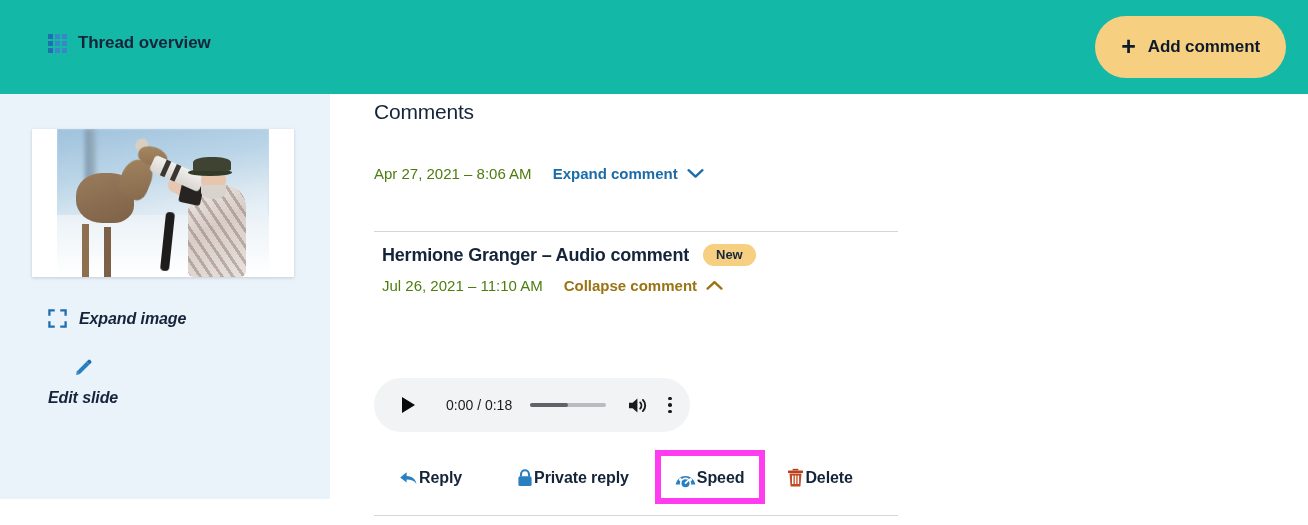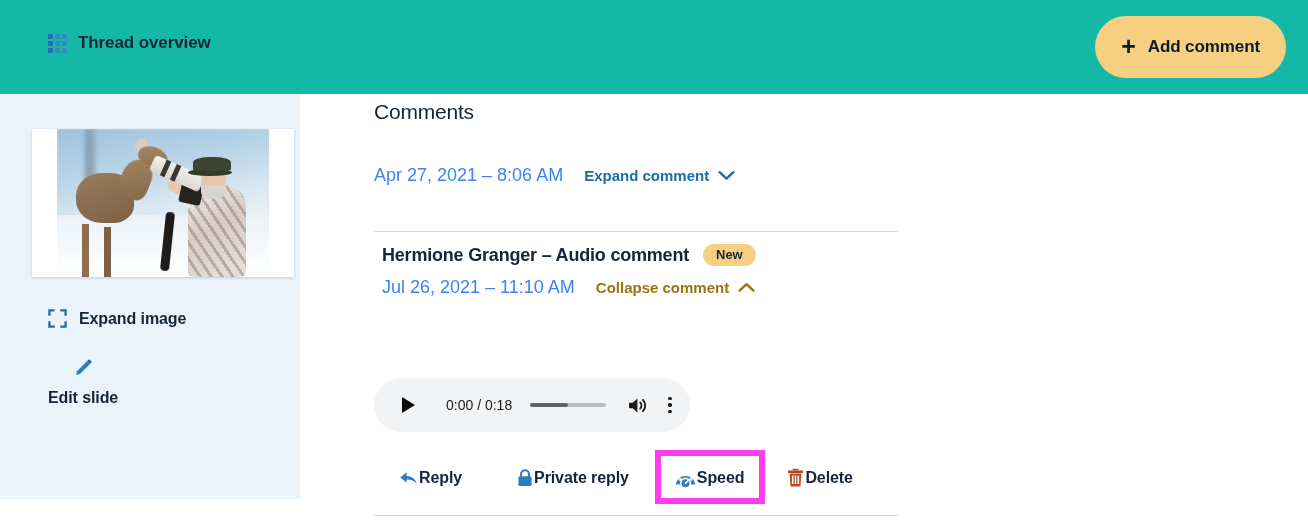--- a/index.html
+++ b/index.html
@@ -45,22 +45,23 @@
   .add-comment-btn .plus{
     font-size:25px;font-weight:bold;line-height:1;color:#0d1a2b;
     margin-top:-2px;
   }
   .add-comment-btn .label{
     font-size:17px;font-weight:bold;color:#0d1a2b;letter-spacing:-0.1px;
   }
 
   
   .sidebar{
-    position:absolute;left:0;top:94px;width:300px;height:405px;
+    position:absolute;left:0;top:94px;width:330px;height:405px;
     background:#eaf2fa;
+    font-style:italic;
   }
   .thumb-card{
     position:absolute;left:32px;top:35px;width:262px;height:148px;
     background:#ffffff;
     box-shadow:0 1px 3px rgba(20,36,58,0.18);
     overflow:hidden;
     cursor:pointer;
   }
   .thumb-photo{
     position:absolute;left:25px;top:0;width:212px;height:148px;
@@ -148,21 +149,21 @@
   }
   .badge-new{
     background:#f7cf80;color:#16263c;
     font-size:13px;font-weight:bold;
     border-radius:12px;padding:4px 13px 5px;
     line-height:1;
   }
   .comment-meta{
     display:flex;align-items:center;gap:21px;margin-top:11px;
   }
-  .comment-date{font-size:18px;color:#3b82f6;white-space:nowrap;}
+  .comment-date{font-size:15px;color:#4d7c0f;white-space:nowrap;}
   .toggle-comment{
     display:flex;align-items:center;gap:9px;cursor:pointer;
   }
   .toggle-comment .label{font-size:15px;font-weight:bold;white-space:nowrap;}
   .toggle-expand .label{color:#1c6ca8;}
   .toggle-collapse .label{color:#9a7312;}
 
   .divider{
     position:absolute;left:374px;width:524px;height:1px;background:#d3d6da;
   }

